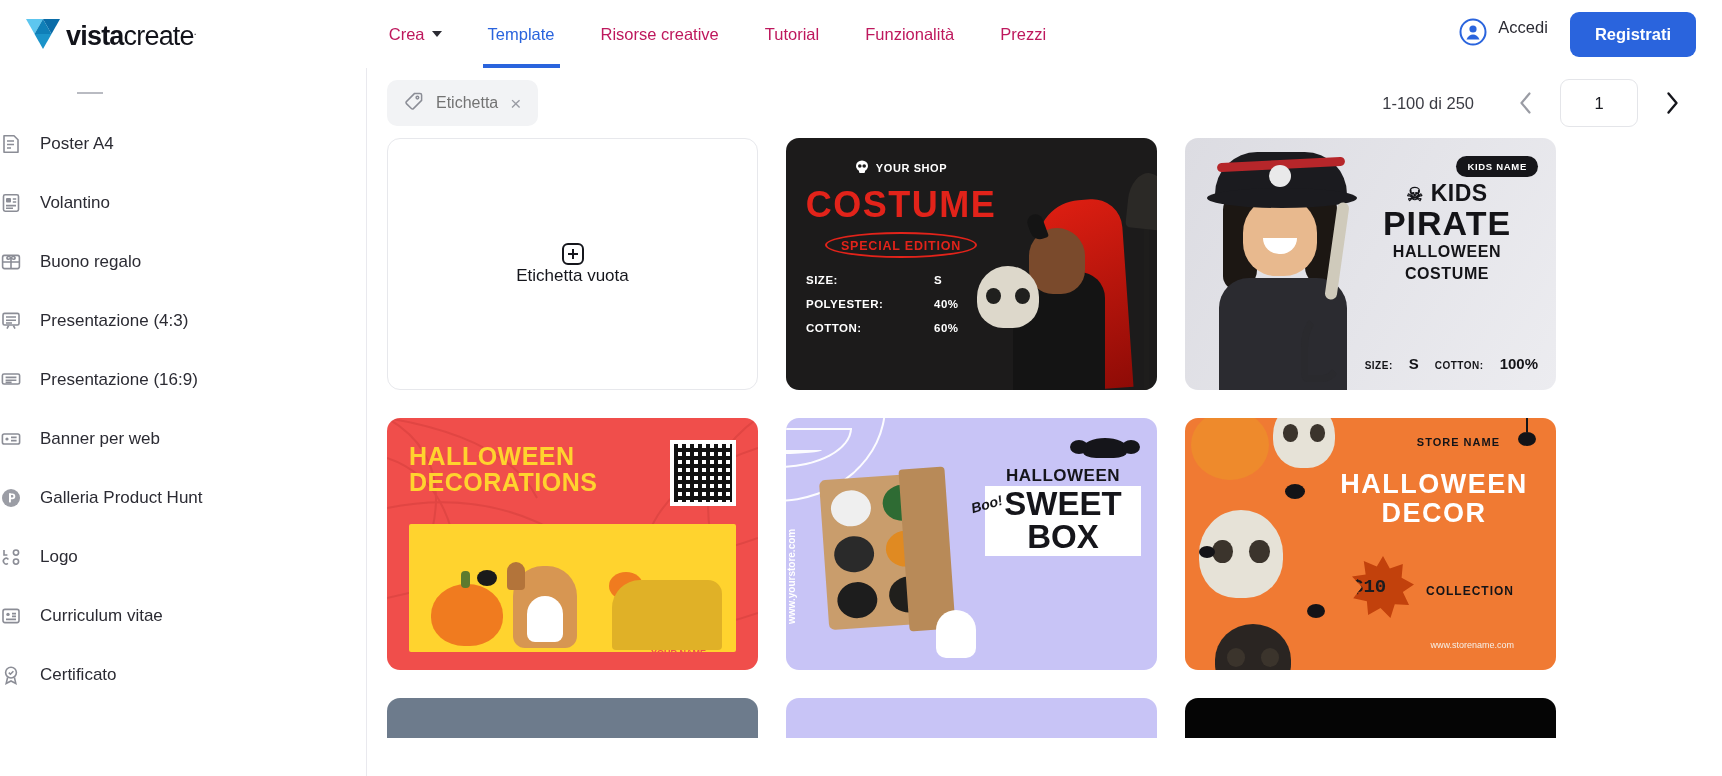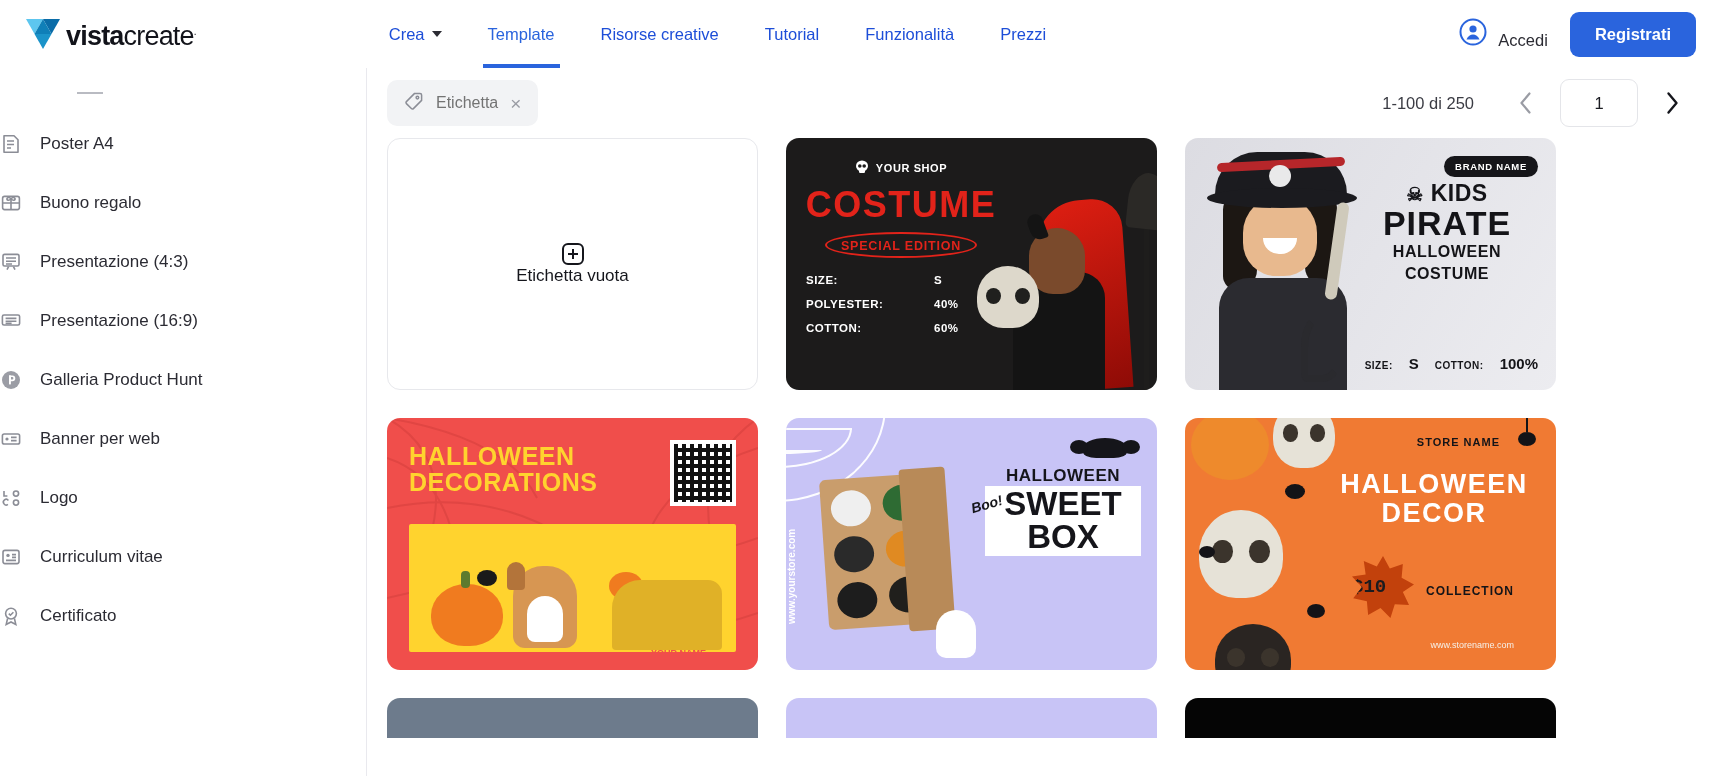--- a/index.html
+++ b/index.html
@@ -28,21 +28,21 @@
   .logo-text .light { font-weight: normal; }
   .logo-tm { font-size: 10px; vertical-align: super; font-weight: normal; }
 
   .nav {
     display: flex; align-items: center;
     gap: 0px;
     margin-left: 170px;
     height: 68px;
   }
   .nav-item {
-    font-size: 16.5px; color: #1d4ed8;
+    font-size: 16.5px; color: #be185d;
     padding: 0 23px; height: 68px;
     display: flex; align-items: center;
     cursor: pointer; position: relative;
     white-space: nowrap;
   }
   .nav-item.active { color: #2a64dd; }
   .nav-item.active::after {
     content: ""; position: absolute; left: 18px; right: 18px; bottom: 0;
     height: 4px; background: #2a64dd;
   }
@@ -50,21 +50,21 @@
     display: inline-block; margin-left: 7px;
     border-left: 5px solid transparent;
     border-right: 5px solid transparent;
     border-top: 6px solid #2b2b33;
   }
 
   .header-right {
     position: absolute; right: 26px; top: 0; height: 68px;
     display: flex; align-items: center; gap: 22px;
   }
-  .accedi { display: flex; align-items: flex-end; gap: 11px; cursor: pointer; }
+  .accedi { display: flex; align-items: flex-start; gap: 11px; cursor: pointer; }
   .accedi-label { font-size: 16.5px; color: #2b2b33; }
   .btn-register {
     background: #2a64dd; color: #fff;
     font-size: 16.5px; font-weight: bold;
     padding: 13px 25px; border-radius: 9px;
     border: none; cursor: pointer;
     font-family: "Liberation Sans", sans-serif;
   }
 
   
@@ -398,20 +398,30 @@
     <div class="side-item">
       <span class="side-icon">
         <svg width="22" height="22" viewBox="0 0 22 22" fill="none" stroke="#8b8d96" stroke-width="1.6">
           <path d="M4 2.8h10l4 4v12.4H4z" stroke-linejoin="round"></path>
           <path d="M7 8h7M7 11.5h7M7 15h4"></path>
         </svg>
       </span>
       <span class="side-label">Poster A4</span>
     </div>
 
+    <div class="side-item">
+      <span class="side-icon">
+        <svg width="22" height="22" viewBox="0 0 22 22" fill="none" stroke="#8b8d96" stroke-width="1.6">
+          <rect x="3.5" y="2.8" width="15" height="16.4" rx="1.6"></rect>
+          <rect x="6" y="6" width="5" height="4.5" rx="1" fill="#8b8d96" stroke="none"></rect>
+          <path d="M12.8 7h3.4M12.8 10h3.4M6 13.6h10M6 16.2h7"></path>
+        </svg>
+      </span>
+      <span class="side-label">Volantino</span>
+    </div>
 
     <div class="side-item">
       <span class="side-icon">
         <svg width="22" height="22" viewBox="0 0 22 22" fill="none" stroke="#8b8d96" stroke-width="1.6">
           <rect x="2.6" y="4.4" width="16.8" height="13.2" rx="2"></rect>
           <path d="M11 7v10.6M2.6 11h16.8"></path>
           <path d="M11 7c-1.6-2.6-4.6-1.6-4 .6.3 1 2.3 1 4-.6zM11 7c1.6-2.6 4.6-1.6 4 .6-.3 1-2.3 1-4-.6z"></path>
         </svg>
       </span>
       <span class="side-label">Buono regalo</span>
@@ -429,42 +439,42 @@
     </div>
 
     <div class="side-item">
       <span class="side-icon">
         <svg width="22" height="22" viewBox="0 0 22 22" fill="none" stroke="#8b8d96" stroke-width="1.6">
           <rect x="2.4" y="5" width="17.2" height="10" rx="1.6"></rect>
           <path d="M5.6 8.4h10.8M5.6 11.2h10.8M5.6 13.4h6"></path>
         </svg>
       </span>
       <span class="side-label">Presentazione (16:9)</span>
+    </div>
+
+    <div class="side-item">
+      <span class="side-icon">
+        <svg width="22" height="22" viewBox="0 0 22 22" fill="none" stroke="#8b8d96" stroke-width="1.6">
+          <rect x="2.4" y="6" width="17.2" height="10" rx="1.8"></rect>
+          <circle cx="7" cy="11" r="1.6" fill="#8b8d96" stroke="none"></circle>
+          <path d="M11 9.4h5.6M11 12.6h5.6"></path>
+        </svg>
+      </span>
+      <span class="side-label">Banner per web</span>
     </div>
 
     <div class="side-item">
       <span class="side-icon">
         <svg width="22" height="22" viewBox="0 0 22 22">
           <circle cx="11" cy="11" r="9" fill="#9b9da5"></circle>
           <path d="M9 6.4h3.4a2.9 2.9 0 010 5.8H9V6.4zm1.9 1.7v2.4h1.3a1.2 1.2 0 000-2.4h-1.3z" fill="#fff"></path>
           <rect x="9" y="6.4" width="1.9" height="9" fill="#fff"></rect>
         </svg>
       </span>
       <span class="side-label">Galleria Product Hunt</span>
-    </div>
-
-    <div class="side-item">
-      <span class="side-icon">
-        <svg width="22" height="22" viewBox="0 0 22 22" fill="none" stroke="#8b8d96" stroke-width="1.6">
-          <rect x="2.4" y="6" width="17.2" height="10" rx="1.8"></rect>
-          <circle cx="7" cy="11" r="1.6" fill="#8b8d96" stroke="none"></circle>
-          <path d="M11 9.4h5.6M11 12.6h5.6"></path>
-        </svg>
-      </span>
-      <span class="side-label">Banner per web</span>
     </div>
 
     <div class="side-item">
       <span class="side-icon">
         <svg width="22" height="22" viewBox="0 0 22 22" fill="none" stroke="#8b8d96" stroke-width="1.6">
           <path d="M4 4v5h3.4"></path>
           <circle cx="16" cy="6.6" r="2.6"></circle>
           <path d="M8.4 13.4a2.8 2.8 0 10-.5 4"></path>
           <circle cx="16" cy="15.6" r="2.6"></circle>
         </svg>
@@ -581,21 +591,21 @@
           <div class="pir-face"></div>
           <div class="pir-smile"></div>
           <div class="pir-shirt"></div>
           <div class="pir-hat"></div>
           <div class="pir-hatband"></div>
           <div class="pir-hatbrim"></div>
           <div class="pir-hskull"></div>
           <div class="pir-sword"></div>
           <div class="pir-hook"></div>
         </div>
-        <div class="pir-brand">BRAND NAME</div>
+        <div class="pir-brand">KIDS NAME</div>
         <div class="pir-txt">
           <div class="pir-kids"><span class="sk">☠</span> <span>KIDS</span></div>
           <div class="pir-main">PIRATE</div>
           <div class="pir-sub">HALLOWEEN</div>
           <div class="pir-sub">COSTUME</div>
         </div>
         <div class="pir-spec">
           <span class="lbl">SIZE:</span>
           <span class="val">S</span>
           <span class="lbl">COTTON:</span>

